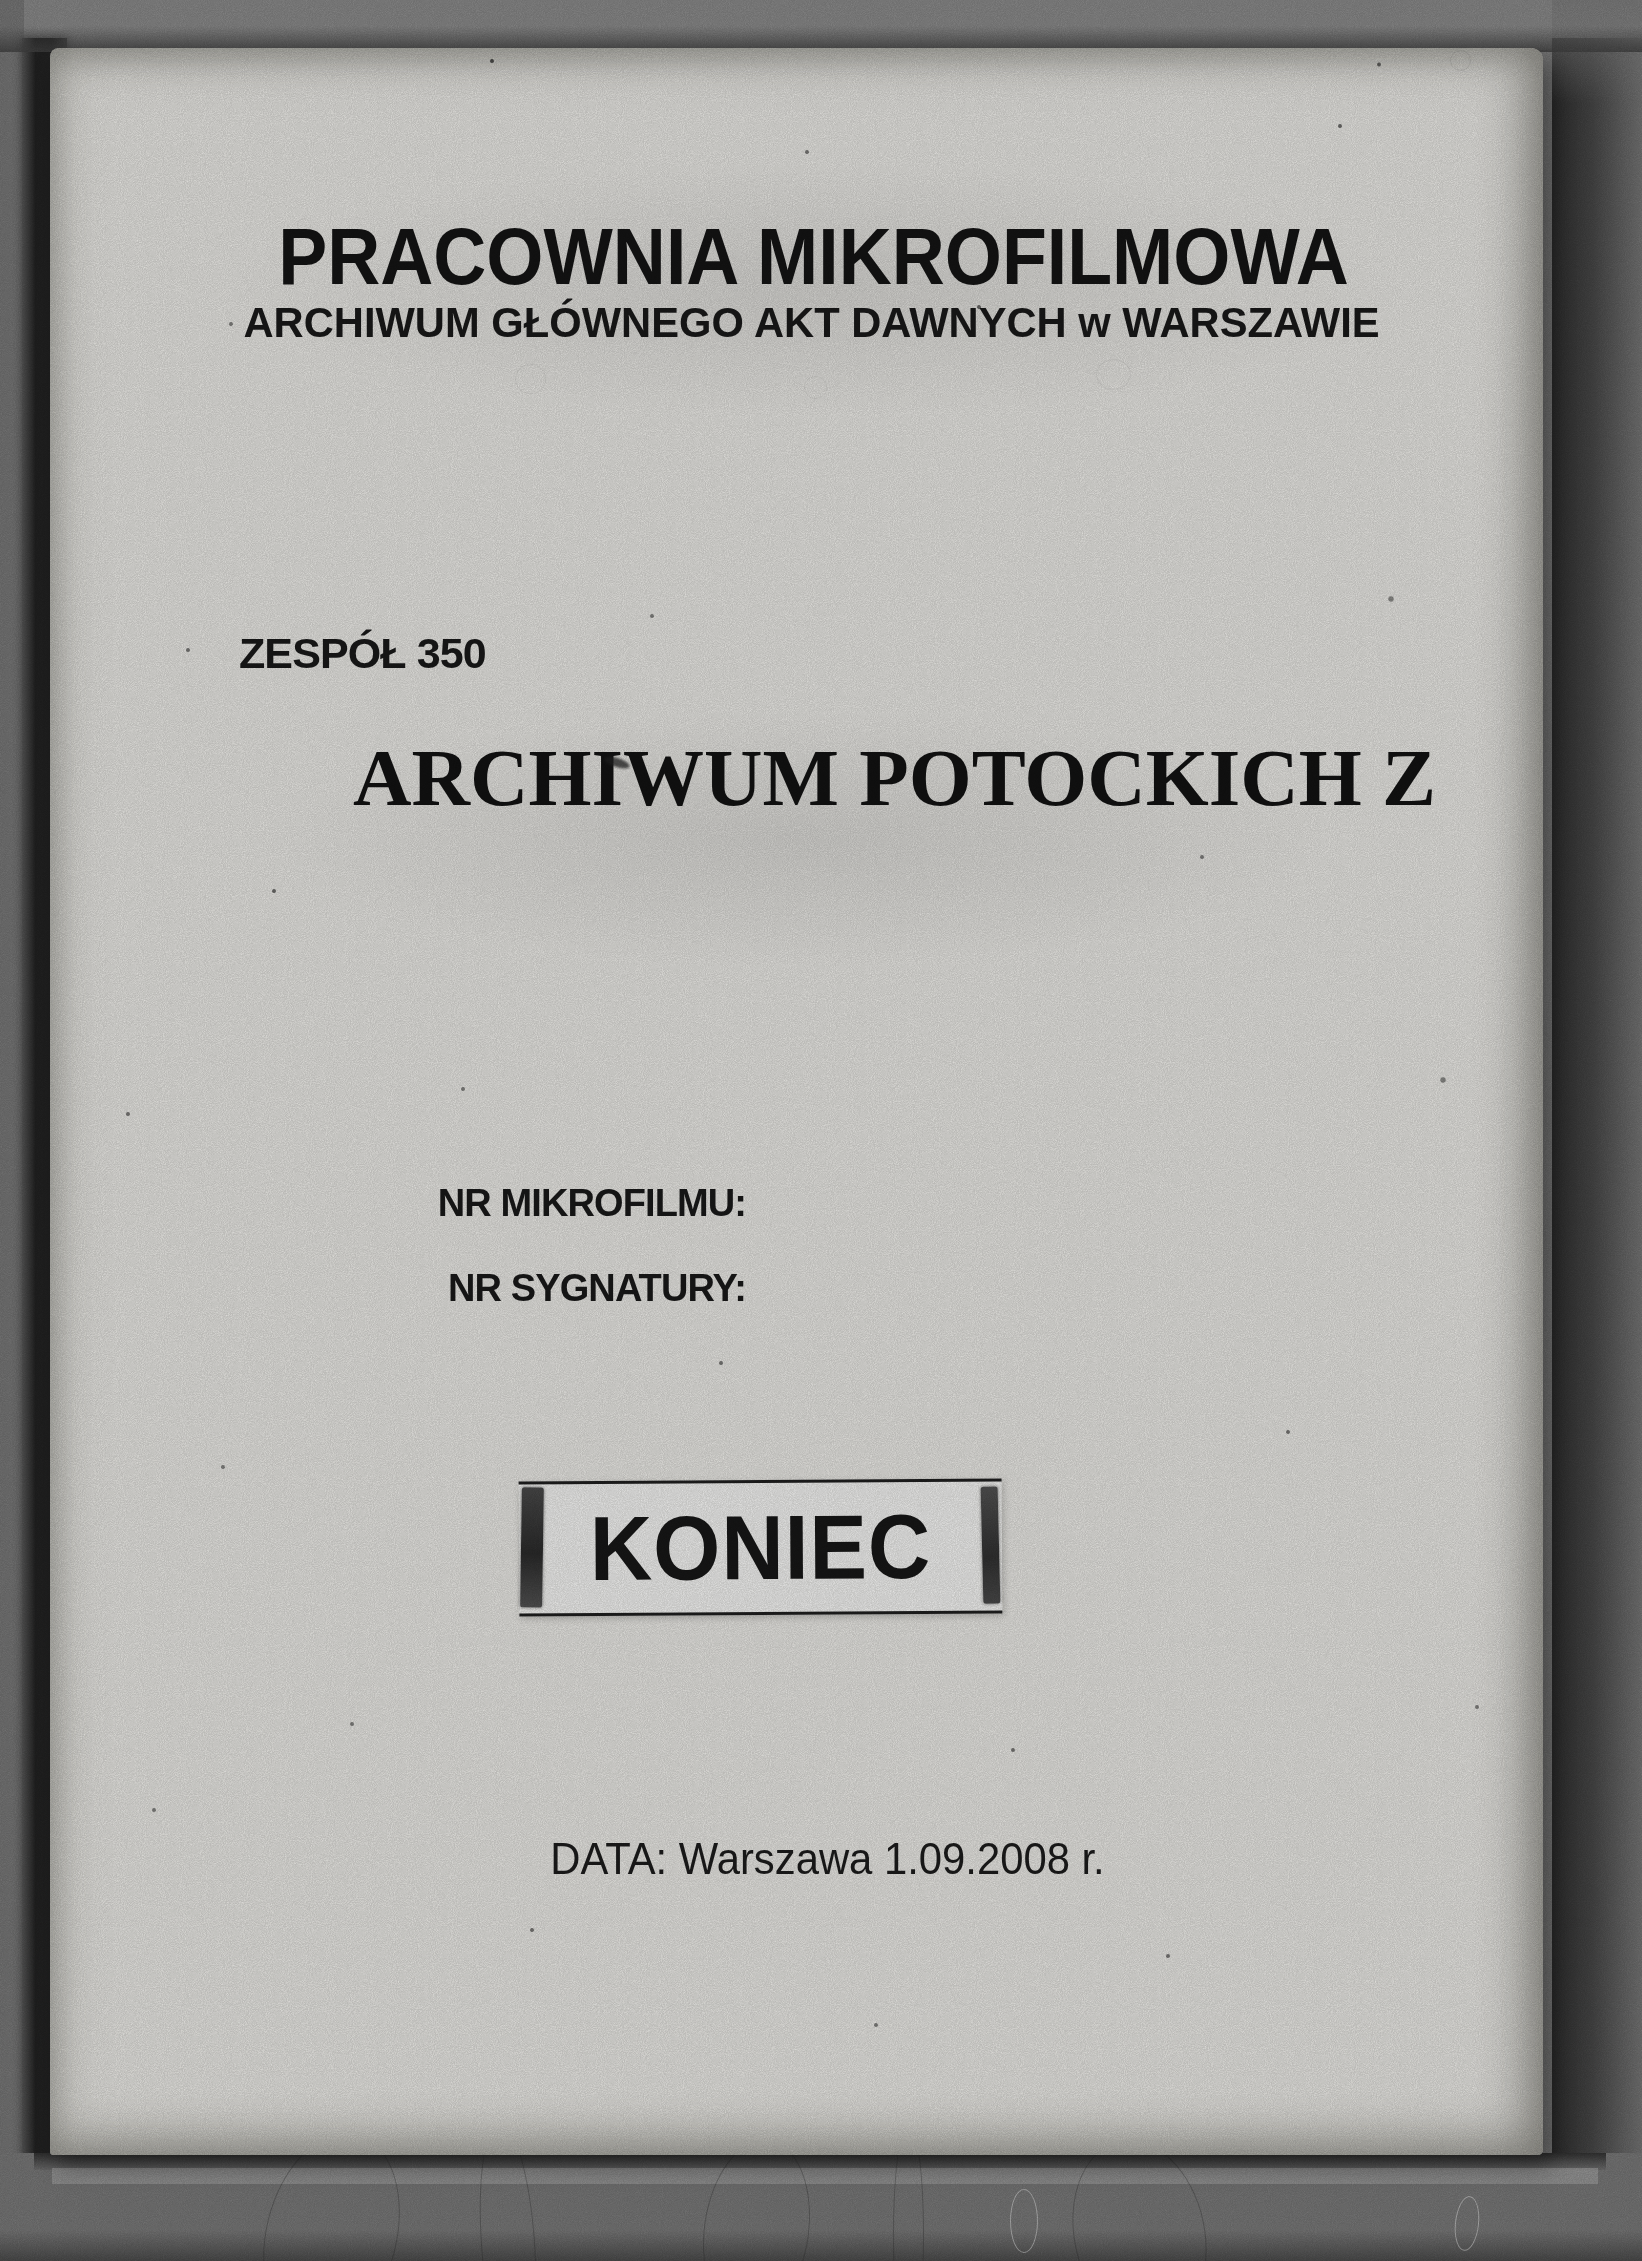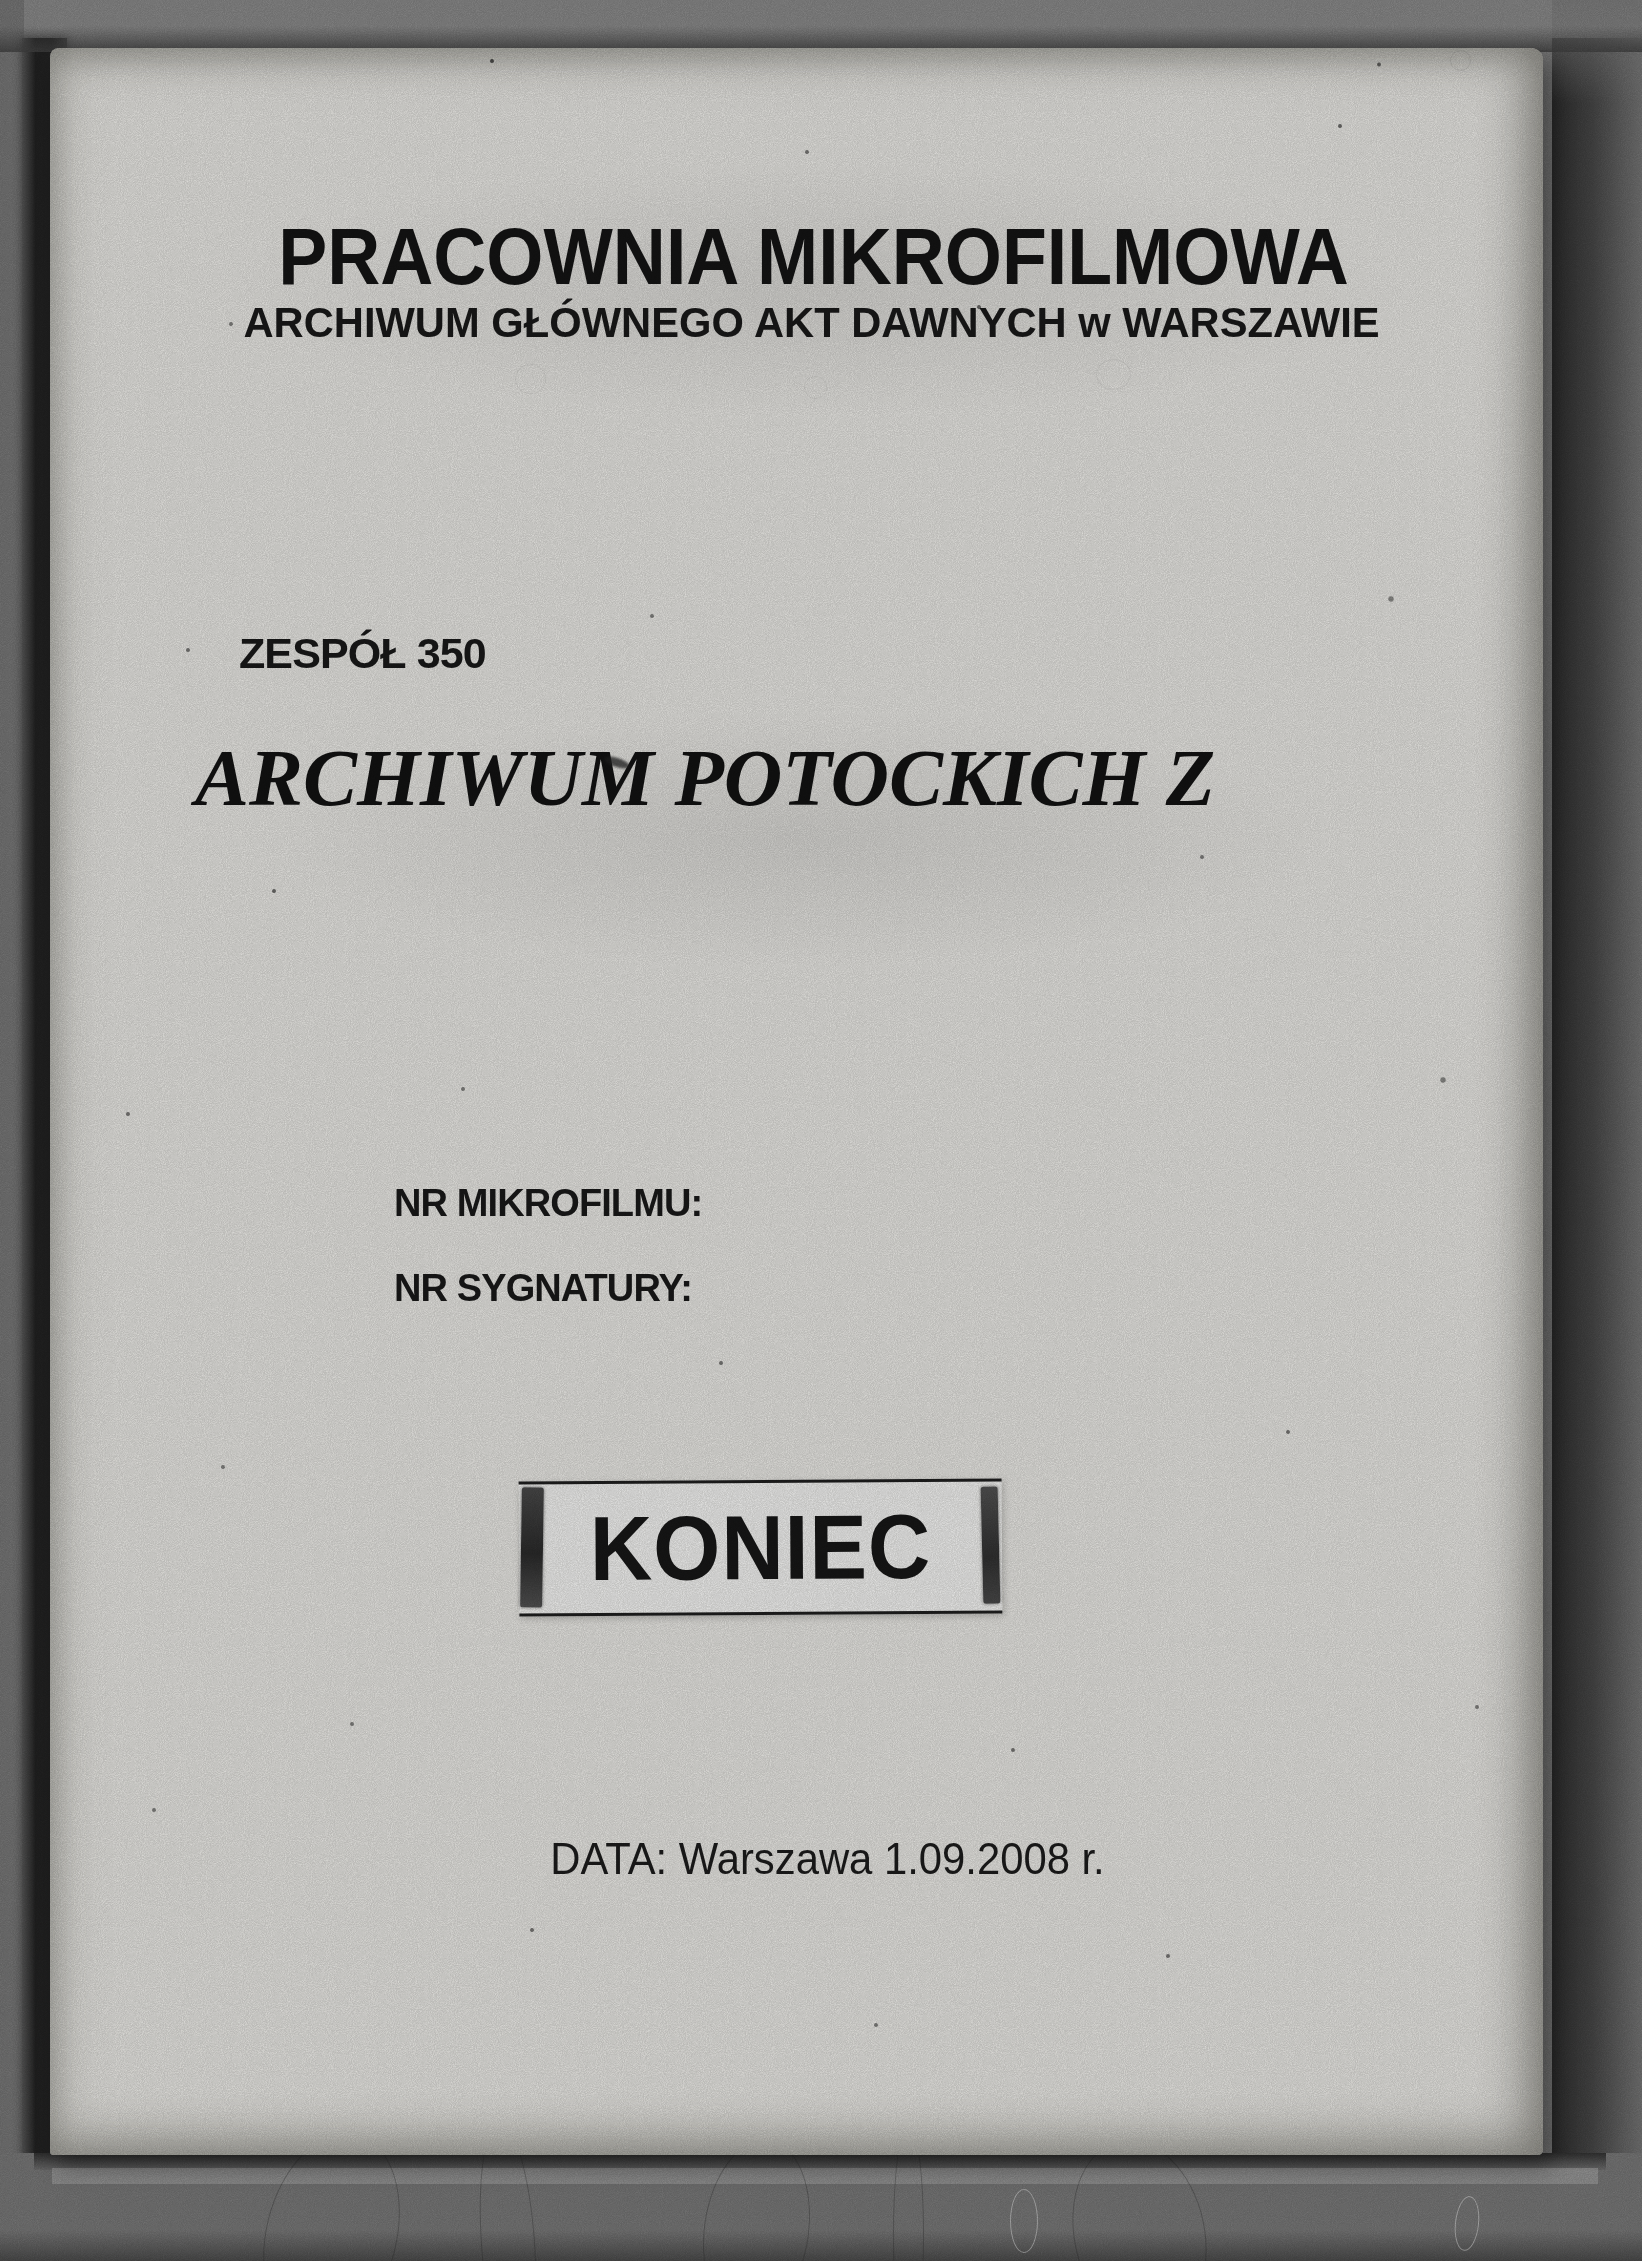--- a/index.html
+++ b/index.html
@@ -67,26 +67,26 @@
       103px 1761px 0 0.9px rgba(25,25,25,.5), 1328px 15.5px 0 0.9px rgba(25,25,25,.6);}
 
   
   .hdr1{left:162px;top:169px;width:1203px;text-align:center;
     font-size:79px;line-height:1;font-weight:700;letter-spacing:0;
     transform:scaleX(.93);transform-origin:center;color:#151515;}
   .hdr2{left:160px;top:253px;width:1203px;text-align:center;
     font-size:43px;line-height:1;font-weight:700;
     transform:scaleX(.97);transform-origin:center;color:#1a1a1a;}
   .zespol{left:189px;top:584px;font-size:43px;line-height:1;font-weight:700;letter-spacing:-0.9px;color:#1a1a1a;}
-  .title{left:145px;top:687px;width:1241px;text-align:left;
+  .title{left:145px;top:687px;width:1241px;text-align:right;
     font-family:"Liberation Serif", serif;font-weight:700;
-    font-size:81px;line-height:86px;color:#131313;font-style:italic;}
+    font-size:81px;line-height:86px;color:#131313;}
   .smudge{left:554px;top:710px;width:26px;height:8.6px;border-radius:50%;
     background:rgba(35,35,35,.75);transform:rotate(18deg);filter:blur(0.9px);}
-  .field-label{left:344px;width:352px;text-align:left;
+  .field-label{left:344px;width:352px;text-align:right;
     font-size:38px;line-height:1;font-weight:700;letter-spacing:-0.9px;color:#1a1a1a;}
   .lab-mik{top:1136px;}
   .lab-syg{top:1221px;}
   .numbox{left:711px;top:1106px;width:370px;height:163px;
     background:#fafaf8;border:2.6px solid #1b1b1b;border-left-width:6px;
     box-sizing:border-box;box-shadow:1.7px 1.7px 5.2px rgba(60,60,55,.25);}
   .numbox .divider{position:absolute;left:-1.7px;top:76px;width:365px;height:2.6px;background:#1b1b1b;}
   .numcell{position:absolute;left:0;width:362px;text-align:center;
     font-family:"Liberation Serif", serif;font-weight:700;color:#111;
     transform:scaleX(.9);transform-origin:center;}

